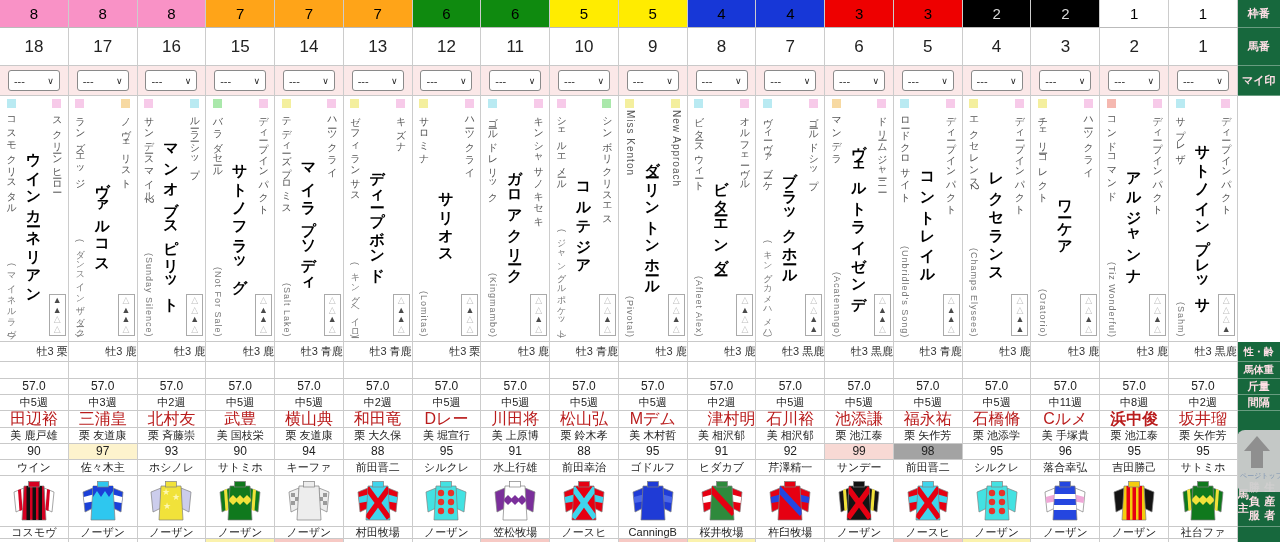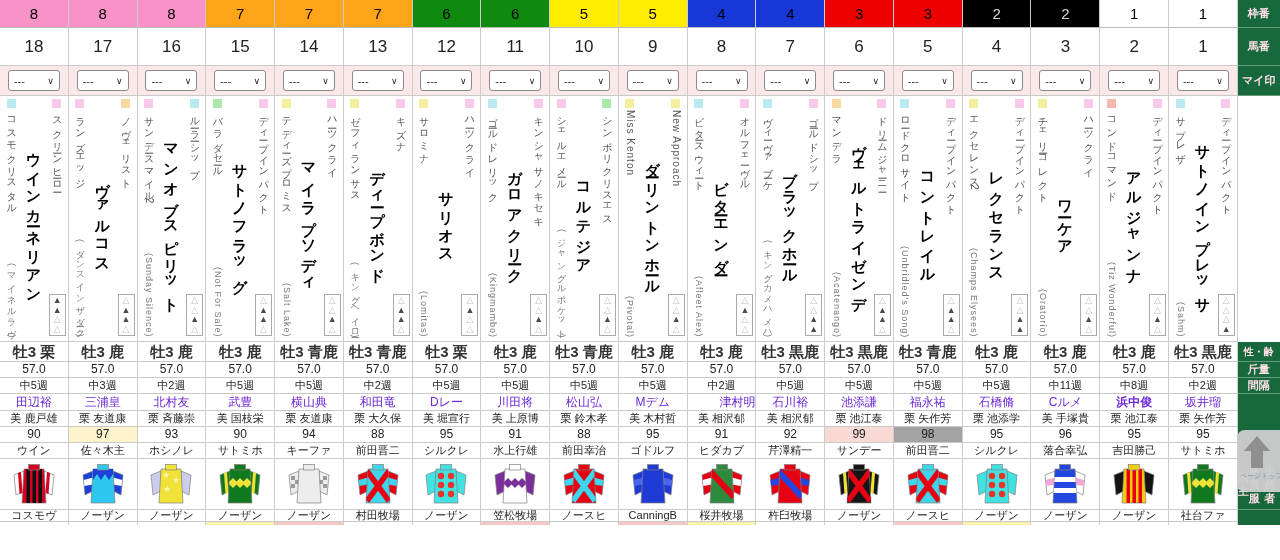--- a/index.html
+++ b/index.html
@@ -26,25 +26,25 @@
   .sq{width:9px;height:9px;margin-bottom:2px;flex:none;}
   .vtx{writing-mode:vertical-rl;font-size:10px;color:#555;letter-spacing:1px;line-height:1;}
   .ds{margin-top:auto;color:#777;font-size:9px;}
   .hname{writing-mode:vertical-rl;font-size:15px;font-weight:bold;color:#000;letter-spacing:2px;
          margin-top:2px;line-height:1;}
   .marks{position:absolute;right:2px;bottom:5px;width:15px;border:1px solid #aaa;background:#fff;
          display:flex;flex-direction:column;align-items:center;padding:1px 0;}
   .tri{font-size:9px;line-height:9.5px;color:#c0c0c0;}
   .tri.on{color:#4a4a4a;}
   
-  .r-sex .c{font-size:15px;font-weight:bold;line-height:19px;color:#333;}
+  .r-sex .c{font-size:11px;font-weight:normal;line-height:19px;color:#333;text-align:right;}
   .r-win .c,.r-bw .c{background:#fff;}
   .r-imp .c{font-size:12px;line-height:15px;}
   .r-int .c{font-size:11px;line-height:15px;}
-  .r-jky .c{font-size:12px;line-height:16px;color:#6d28d9;cursor:pointer;}
+  .r-jky .c{font-size:16px;line-height:16px;color:#b91c1c;cursor:pointer;}
   .r-stb .c{font-size:11px;line-height:15px;}
   .r-idx .c{font-size:12px;line-height:15px;}
   .r-own .c{font-size:11px;line-height:15px;cursor:pointer;}
   .r-silk .c{display:flex;align-items:center;justify-content:center;}
   .r-farm .c{font-size:11px;line-height:11px;display:flex;align-items:center;justify-content:center;}
   .r-slv .c{border-bottom:none;}
   .sb.small{font-size:10px;}
   .sb.nolabel{border-bottom:none;}
   .pedlabel{display:flex;flex-direction:column;justify-content:flex-start;padding-top:108px;
             line-height:15px;font-size:11px;letter-spacing:1px;}
@@ -592,20 +592,41 @@
         <div class="c" style="height: 100%;">牡3 鹿</div>
         <div class="c" style="height: 100%;">牡3 黒鹿</div>
         <div class="c" style="height: 100%;">牡3 黒鹿</div>
         <div class="c" style="height: 100%;">牡3 青鹿</div>
         <div class="c" style="height: 100%;">牡3 鹿</div>
         <div class="c" style="height: 100%;">牡3 鹿</div>
         <div class="c" style="height: 100%;">牡3 鹿</div>
         <div class="c" style="height: 100%;">牡3 黒鹿</div>
         <div class="sb small">性・齢</div>
       </div>
+      <div class="row r-bw" style="height: 17px;">
+        <div class="c" style="height: 100%;"></div>
+        <div class="c" style="height: 100%;"></div>
+        <div class="c" style="height: 100%;"></div>
+        <div class="c" style="height: 100%;"></div>
+        <div class="c" style="height: 100%;"></div>
+        <div class="c" style="height: 100%;"></div>
+        <div class="c" style="height: 100%;"></div>
+        <div class="c" style="height: 100%;"></div>
+        <div class="c" style="height: 100%;"></div>
+        <div class="c" style="height: 100%;"></div>
+        <div class="c" style="height: 100%;"></div>
+        <div class="c" style="height: 100%;"></div>
+        <div class="c" style="height: 100%;"></div>
+        <div class="c" style="height: 100%;"></div>
+        <div class="c" style="height: 100%;"></div>
+        <div class="c" style="height: 100%;"></div>
+        <div class="c" style="height: 100%;"></div>
+        <div class="c" style="height: 100%;"></div>
+        <div class="sb small">馬体重</div>
+      </div>
       <div class="row r-imp" style="height: 16px;">
         <div class="c" style="height: 100%;">57.0</div>
         <div class="c" style="height: 100%;">57.0</div>
         <div class="c" style="height: 100%;">57.0</div>
         <div class="c" style="height: 100%;">57.0</div>
         <div class="c" style="height: 100%;">57.0</div>
         <div class="c" style="height: 100%;">57.0</div>
         <div class="c" style="height: 100%;">57.0</div>
         <div class="c" style="height: 100%;">57.0</div>
         <div class="c" style="height: 100%;">57.0</div>

